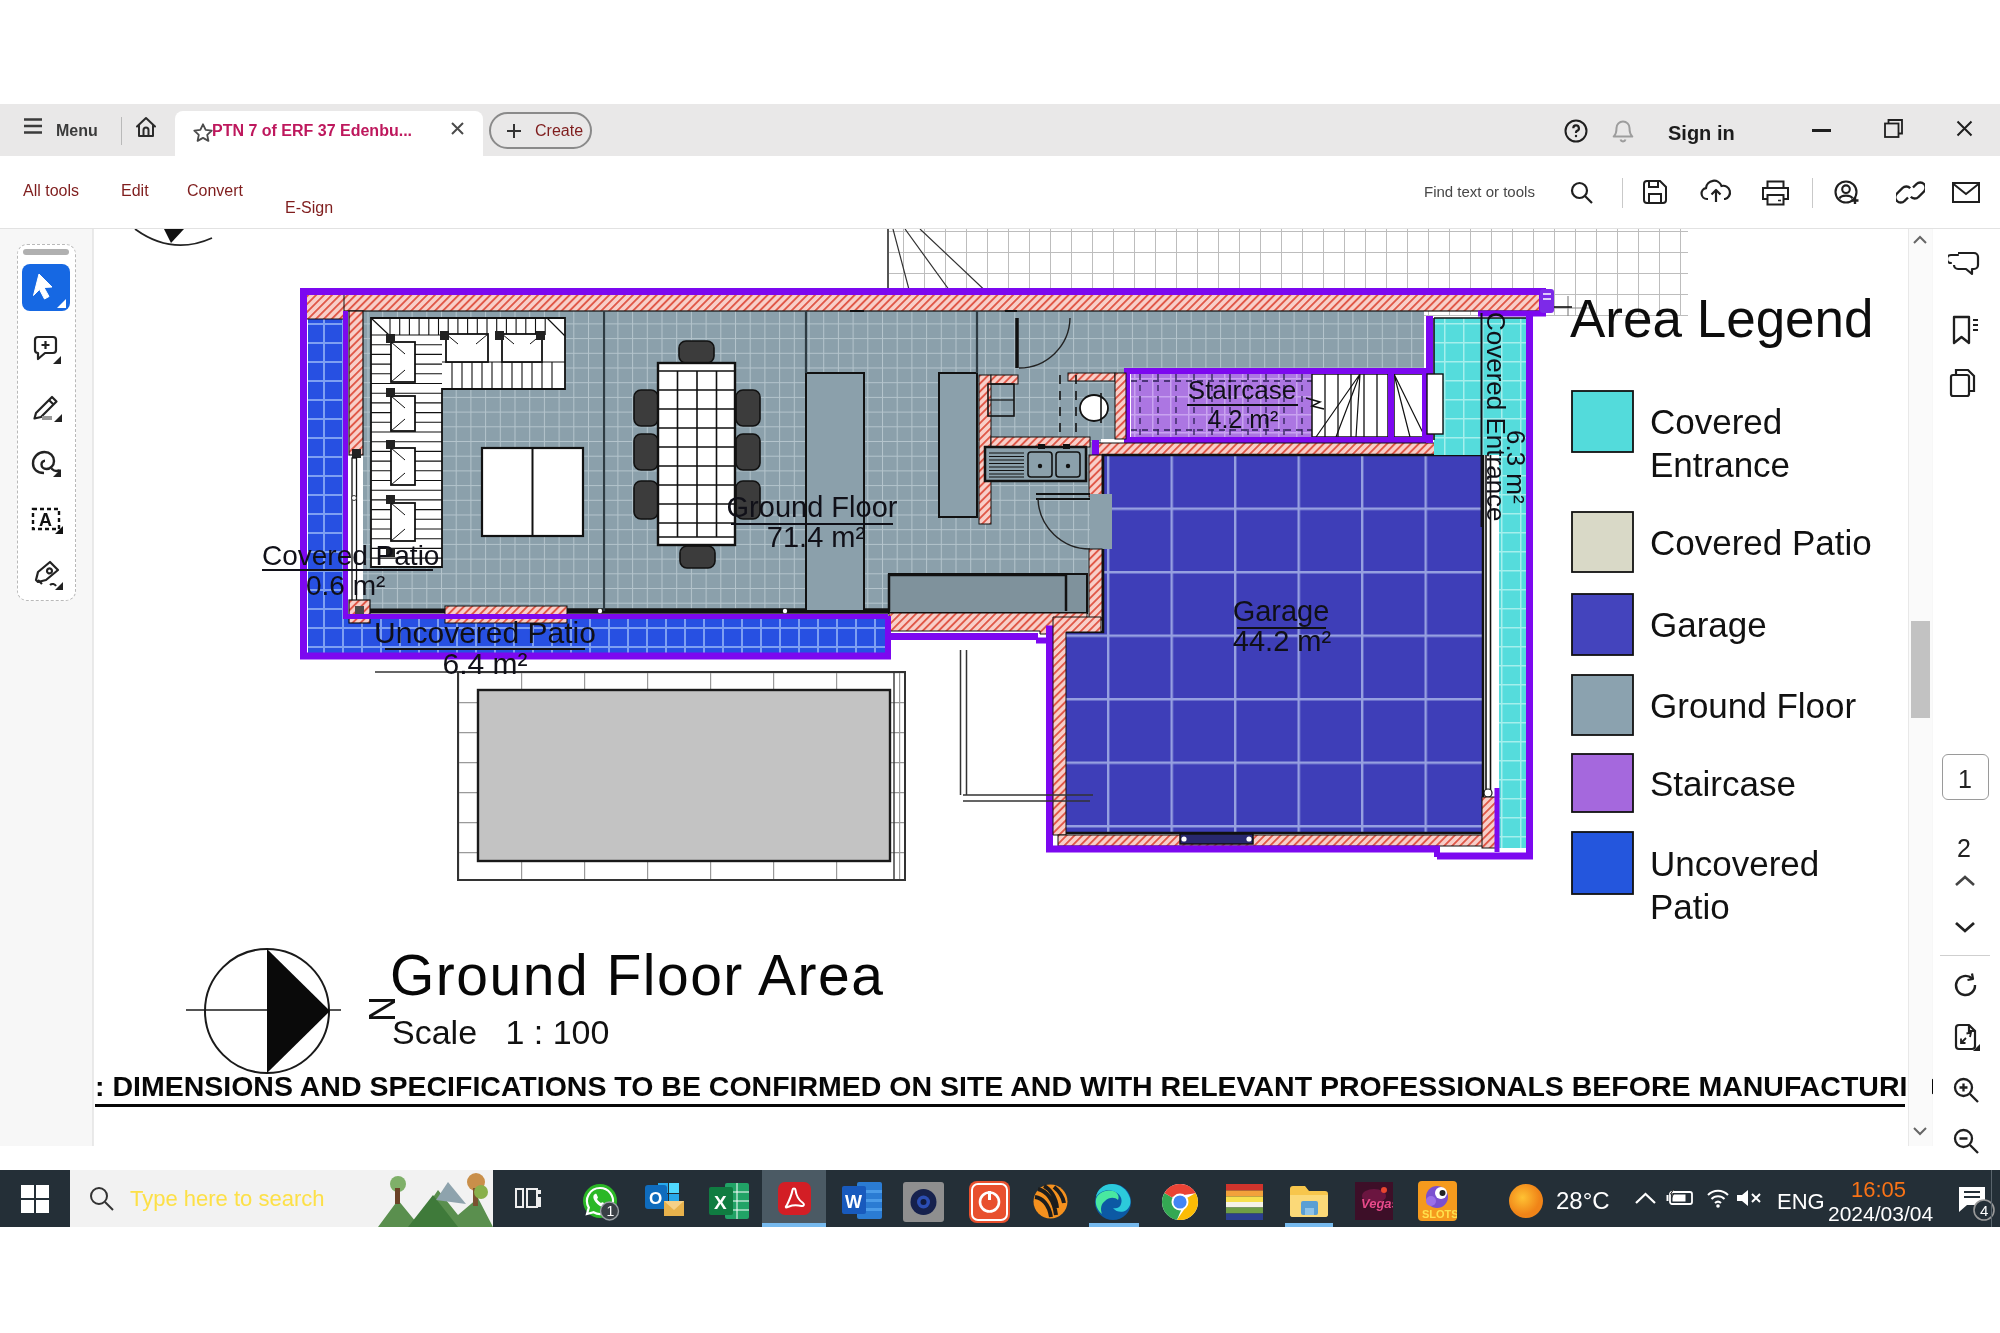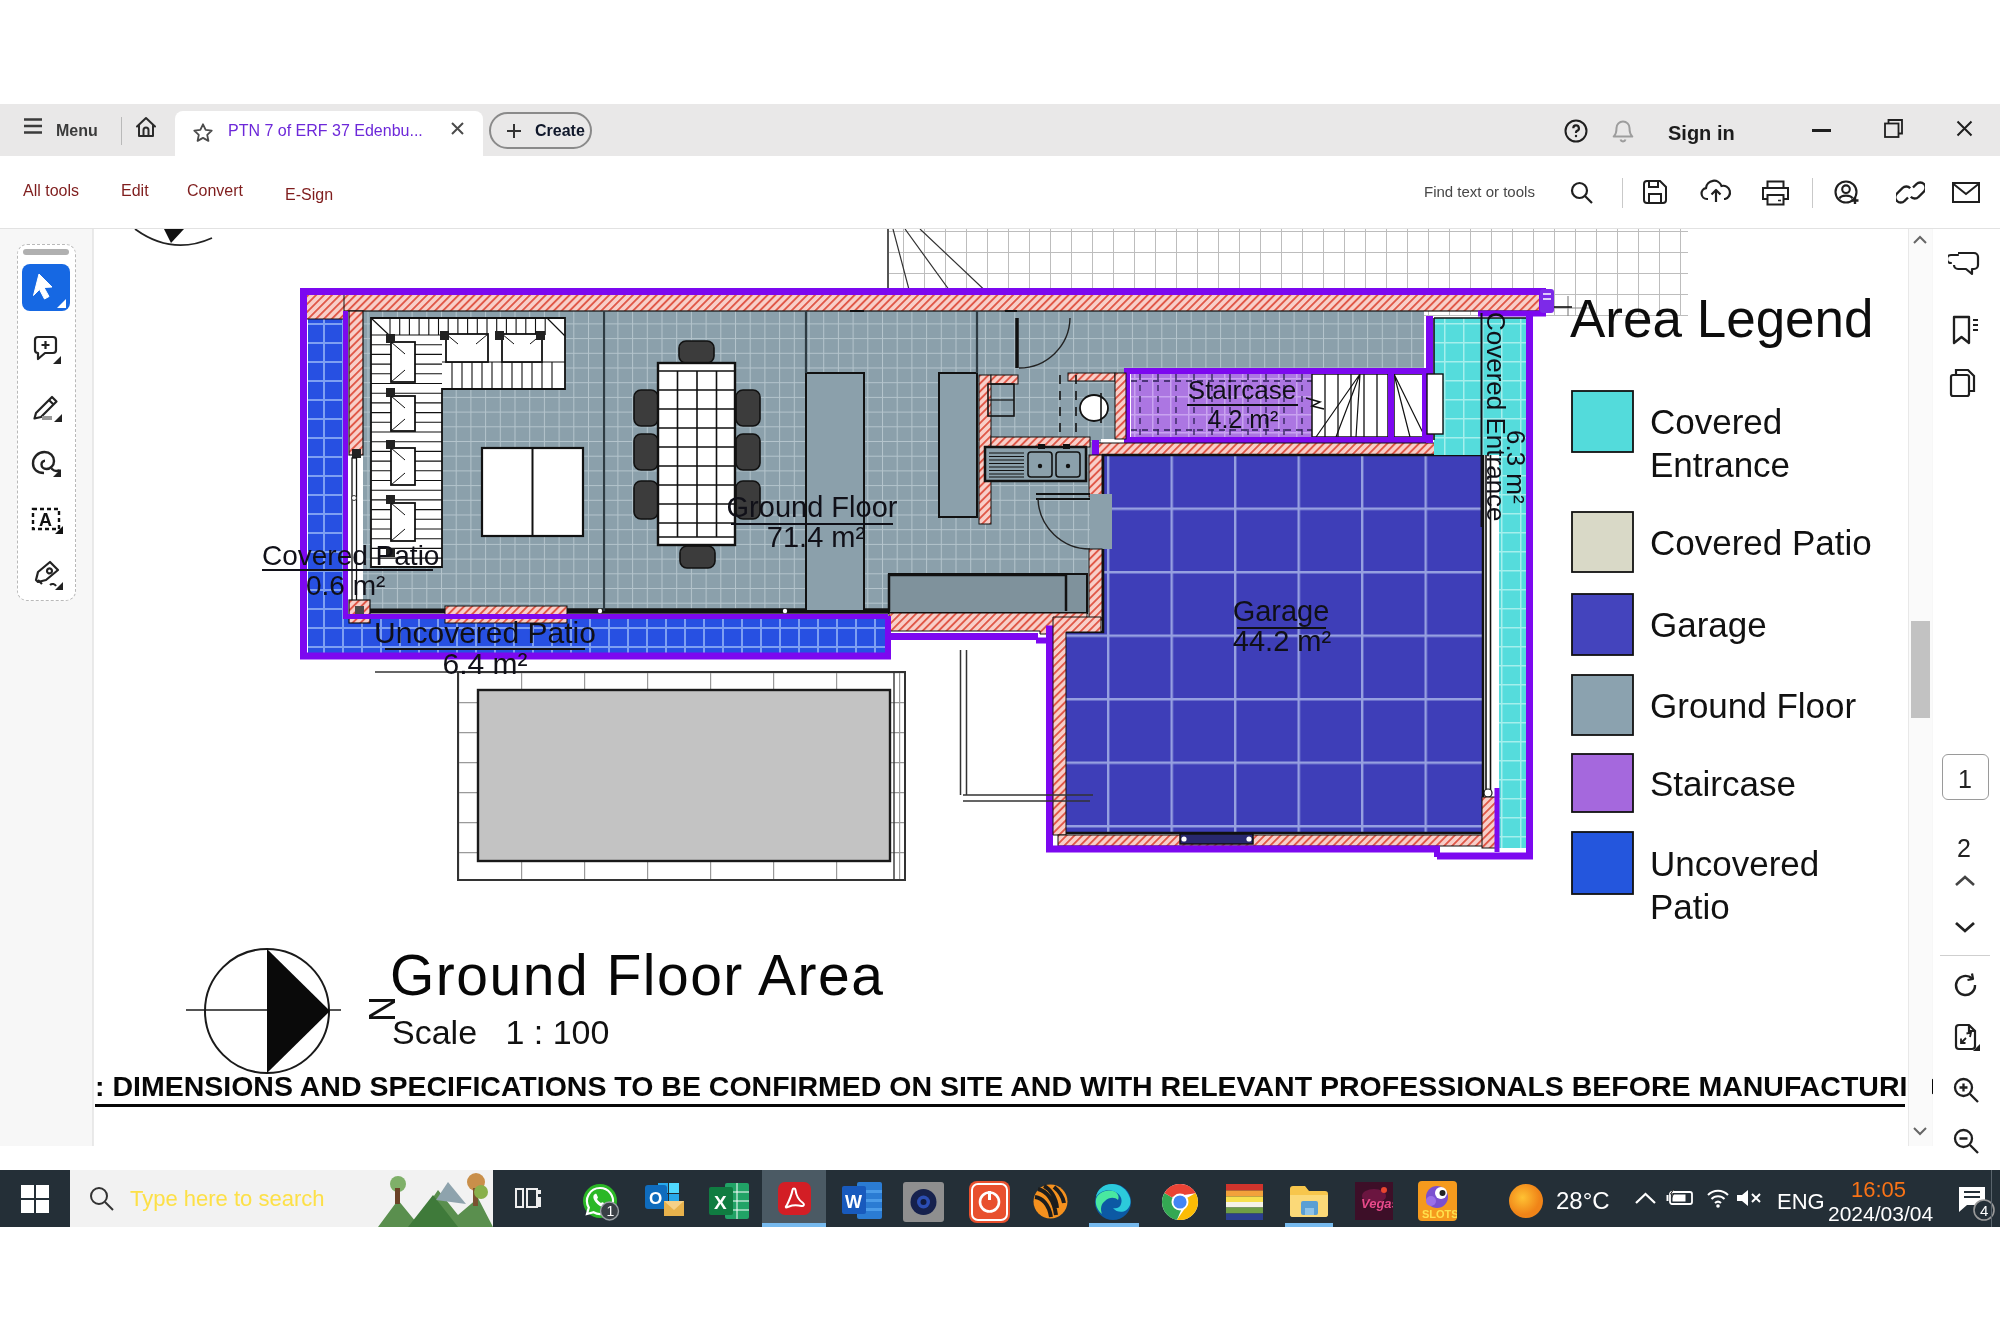--- a/index.html
+++ b/index.html
@@ -24,30 +24,30 @@
  <div class="abs" style="left:121px;top:13px;width:1px;height:28px;background:#b9b9b9"></div>
  <svg class="abs" style="left:134px;top:11px" width="24" height="24" viewBox="0 0 24 24" fill="none" stroke="#2b2b2b" stroke-width="2">
         <path d="M3 11.5 12 3l9 8.5" stroke-linecap="round" stroke-linejoin="round"></path>
         <path d="M5 10v11h14V10" stroke-linejoin="round"></path>
         <path d="M9.5 21v-6a2.5 2.5 0 0 1 5 0v6"></path>
       </svg>
  <div class="abs" style="left:175px;top:7px;width:308px;height:45px;background:#fff;border-radius:8px 8px 0 0"></div>
  <svg class="abs" style="left:192px;top:18px" width="22" height="22" viewBox="0 0 24 24" fill="none" stroke="#4b4b4b" stroke-width="2">
         <path d="M12 2.5l2.9 6.1 6.6.8-4.9 4.6 1.3 6.6L12 17.3l-5.9 3.3 1.3-6.6L2.5 9.4l6.6-.8z" stroke-linejoin="round"></path>
       </svg>
- <div class="tbtxt" style="left:228px;top:18px;width:205px;overflow:hidden;white-space:nowrap;font-weight:normal;color:#6d28d9">PTN 7 of ERF 37 Edenbu...</div>
+ <div class="tbtxt" style="left:212px;top:18px;width:205px;overflow:hidden;white-space:nowrap;font-weight:bold;color:#be185d">PTN 7 of ERF 37 Edenbu...</div>
 
  <svg class="abs" style="left:450px;top:121px;margin-top:-104px" width="15" height="15" viewBox="0 0 15 15">
         <path d="M2 2l11 11M13 2L2 13" stroke="#4b4b4b" stroke-width="2"></path>
       </svg>
  <div class="abs" style="left:489px;top:8px;width:103px;height:37px;border:2px solid #8a8a8a;border-radius:19px"></div>
  <svg class="abs" style="left:506px;top:19px" width="16" height="16" viewBox="0 0 16 16">
         <path d="M8 1v14M1 8h14" stroke="#333" stroke-width="2"></path>
       </svg>
- <div class="tbtxt" style="left:535px;top:18px;font-weight:bold;color:#0f172a;font-size:16px">Create</div>
+ <div class="tbtxt" style="left:535px;top:18px;font-weight:normal;color:#7f1d1d;font-size:16px">Create</div>
  <svg class="abs" style="left:1564px;top:119px;margin-top:-104px" width="24" height="24" viewBox="0 0 24 24" fill="none" stroke="#1f1f1f" stroke-width="2">
         <circle cx="12" cy="12" r="10.5"></circle>
         <path d="M9.3 9.2a2.8 2.8 0 1 1 3.7 2.7c-.8.3-1 .8-1 1.6v.6" stroke-width="2.2"></path>
         <circle cx="12" cy="17" r="1.2" fill="#1f1f1f" stroke="none"></circle>
       </svg>
  <svg class="abs" style="left:1611px;top:15px" width="24" height="26" viewBox="0 0 24 26" fill="none" stroke="#9d9d9d" stroke-width="2">
         <path d="M12 2.5a6.5 6.5 0 0 1 6.5 6.5c0 6 1.8 7.5 2.8 8.5H2.7c1-1 2.8-2.5 2.8-8.5A6.5 6.5 0 0 1 12 2.5z" stroke-linejoin="round"></path>
         <path d="M9.5 20.5a2.6 2.6 0 0 0 5 0"></path>
       </svg>
  <div class="tbtxt" style="left:1668px;top:18px;font-size:20px;font-weight:bold;color:#1c1c1c">Sign in</div>
@@ -58,21 +58,21 @@
       </svg>
  <svg class="abs" style="left:1956px;top:120px;margin-top:-104px" width="17" height="17" viewBox="0 0 17 17">
         <path d="M1.5 1.5l14 14M15.5 1.5l-14 14" stroke="#1f1f1f" stroke-width="2"></path>
       </svg>
 </div>
 
 <div id="toolbar">
  <div class="tbtxt" style="left:23px;top:26px">All tools</div>
  <div class="tbtxt" style="left:121px;top:26px">Edit</div>
  <div class="tbtxt" style="left:187px;top:26px">Convert</div>
- <div class="tbtxt" style="left:285px;top:30px">E-Sign</div>
+ <div class="tbtxt" style="left:285px;top:43px">E-Sign</div>
  <div class="tbtxt" style="left:1424px;top:27px;color:#474747;font-size:15px">Find text or tools</div>
  <svg class="abs" style="left:1569px;top:24px" width="25" height="25" viewBox="0 0 25 25" fill="none" stroke="#1f1f1f" stroke-width="2.2">
         <circle cx="10.5" cy="10.5" r="7.5"></circle>
         <path d="M16 16l7 7"></path>
       </svg>
  <div class="abs" style="left:1622px;top:22px;width:1px;height:30px;background:#c9c9c9"></div>
  <svg class="abs" style="left:1642px;top:23px" width="26" height="26" viewBox="0 0 26 26" fill="none" stroke="#1f1f1f" stroke-width="2">
         <path d="M2 5a3 3 0 0 1 3-3h13l6 6v13a3 3 0 0 1-3 3H5a3 3 0 0 1-3-3z"></path>
         <path d="M7 2v6h9V2M7 24v-9h12v9"></path>
       </svg>

